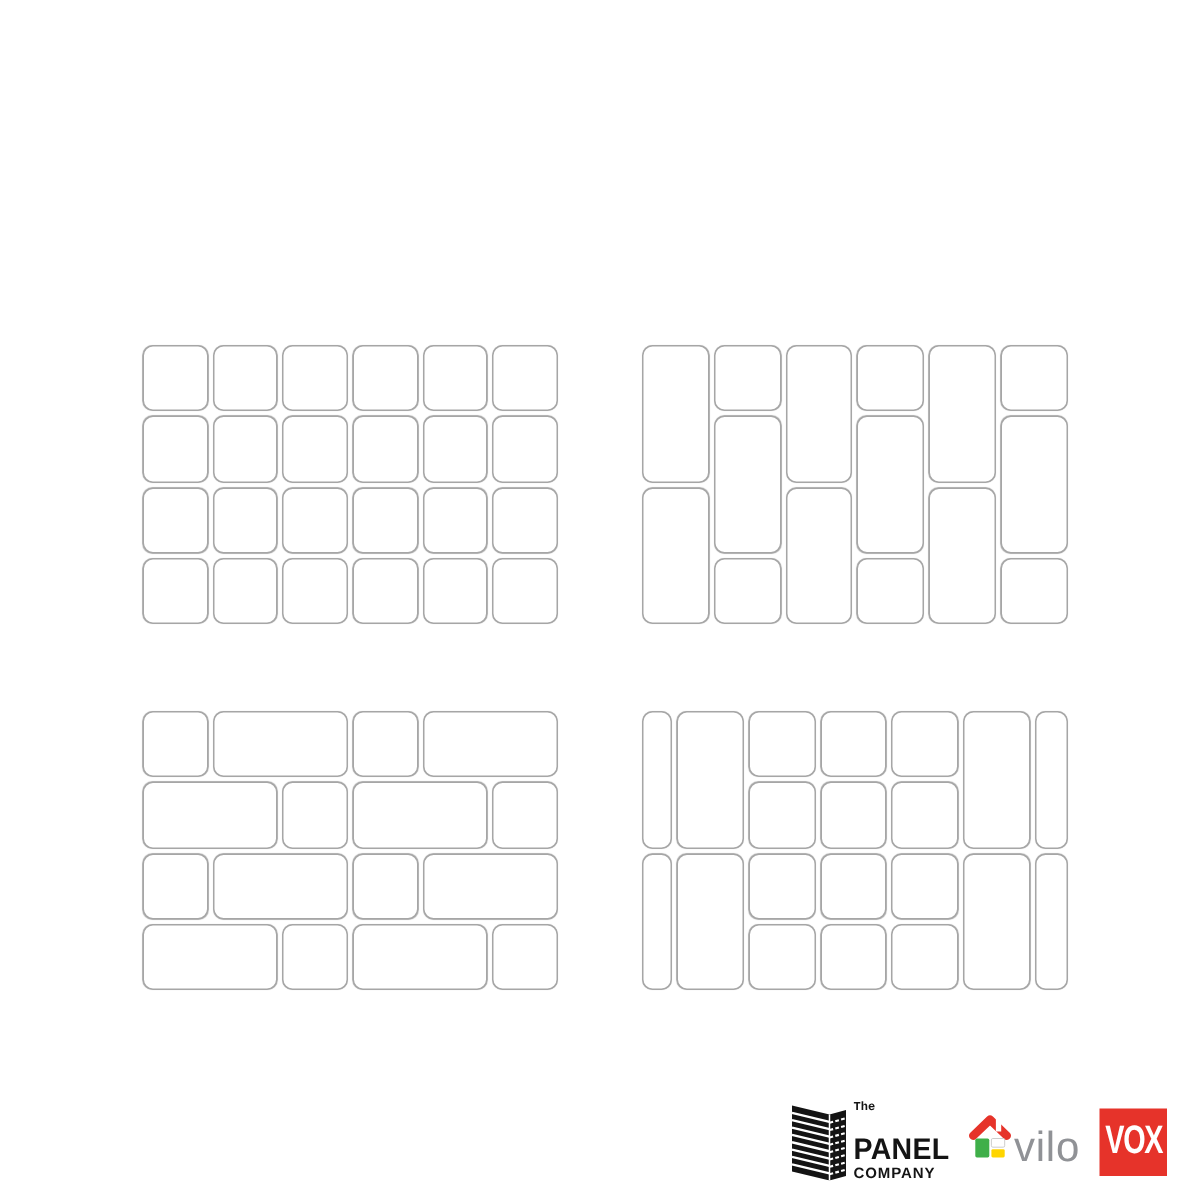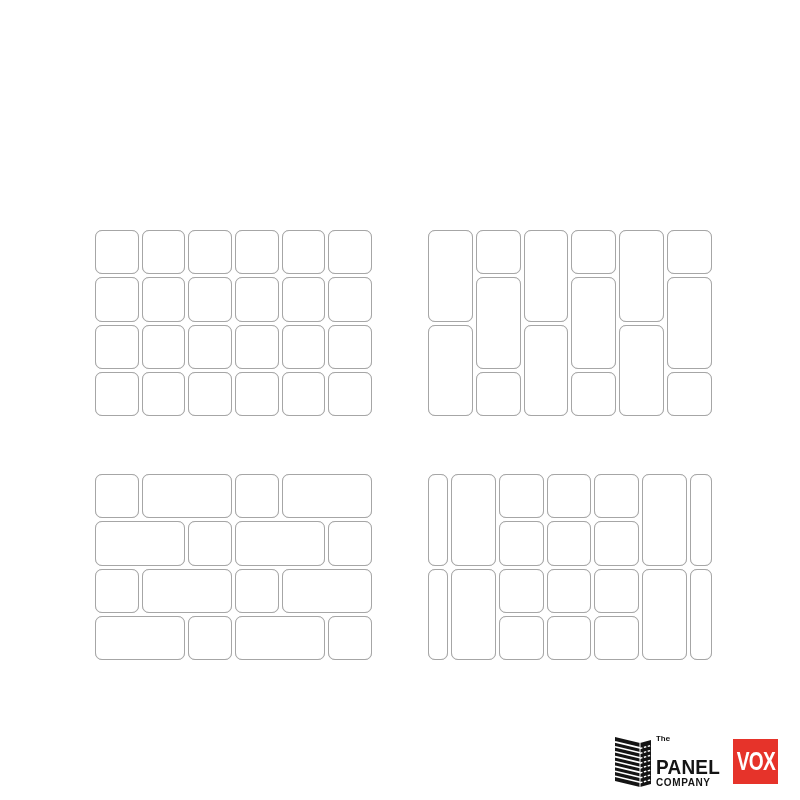--- a/index.html
+++ b/index.html
@@ -199,19 +199,31 @@
           </g>
         </svg>
       </span>
       <span class="panel-text">
         <span class="panel-the">The</span>
         <span class="panel-name">PANEL</span>
         <span class="panel-company">COMPANY</span>
       </span>
     </div>
 
+    <div class="vilo-logo">
+      <span>
+        <svg width="28" height="34" viewBox="0 0 30 34">
+          <path d="M3,15 L15,3.5 L27,15" fill="none" stroke="#e6332a" stroke-width="6" stroke-linejoin="round" stroke-linecap="round"></path>
+          <rect x="19.2" y="3" width="3.8" height="9" fill="#ffffff"></rect>
+          <rect x="4.5" y="17" width="10" height="13.5" rx="1.2" fill="#3faf49"></rect>
+          <rect x="16" y="17" width="9.5" height="6.2" rx="1" fill="#ffffff" stroke="#cccccc" stroke-width="0.7"></rect>
+          <rect x="16" y="24.6" width="9.5" height="5.9" rx="1" fill="#ffd500"></rect>
+        </svg>
+      </span>
+      <span class="vilo-word">vilo</span>
+    </div>
 
     <div class="vox-logo">
       <span class="vox-word">VOX</span>
     </div>
 
   </div>
 </div>
 
 </body></html>

